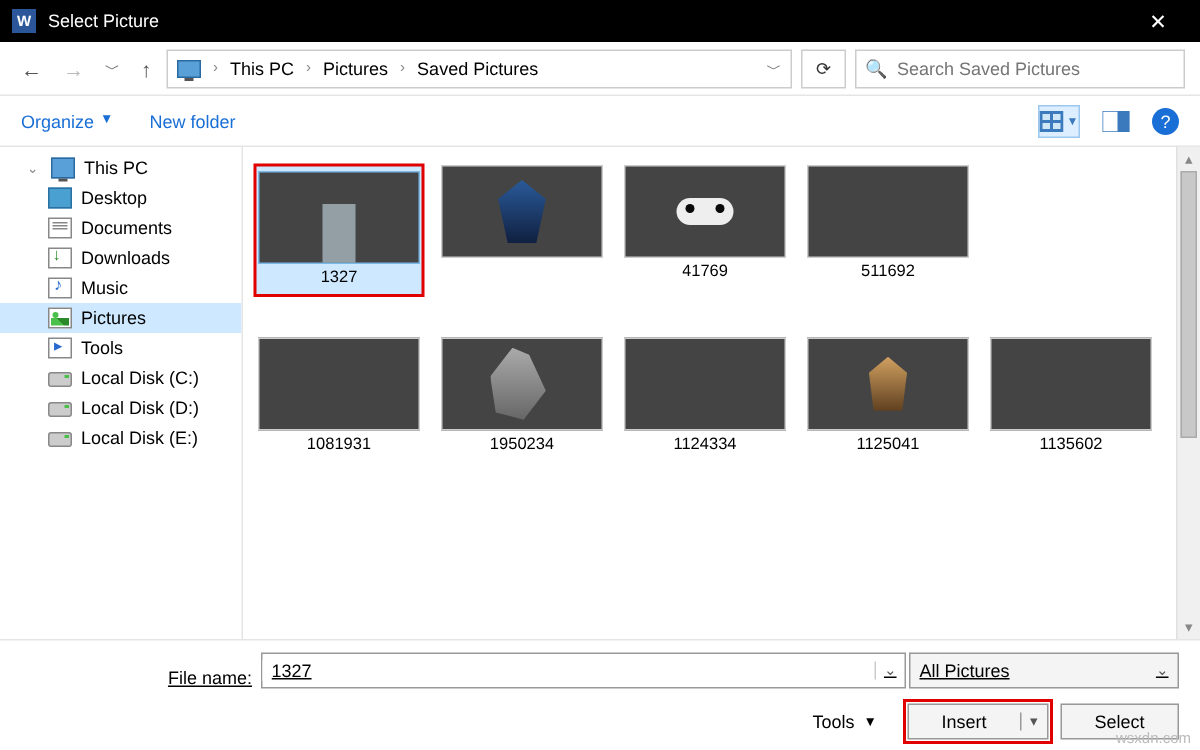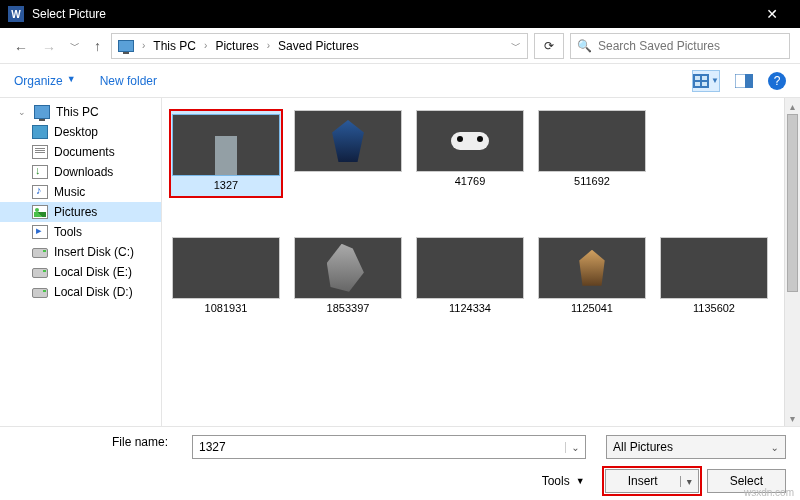--- a/index.html
+++ b/index.html
@@ -55,41 +55,41 @@
   .icn-disk { background:#ccc;border:1px solid #888;border-radius:2px; height:10px; margin-top:2px; }
   .icn-disk::before{content:"";position:absolute;right:1px;top:1px;width:3px;height:2px;background:#4ac04a;}
   
   .content { flex: 1; overflow-y: auto; padding: 12px 8px; position: relative; }
   .grid { display: flex; flex-wrap: wrap; gap: 8px 10px; }
   .thumb { width: 112px; display: flex; flex-direction: column; align-items: center; cursor: pointer; }
   .thumb .img { width: 108px; height: 62px; background: #444; border: 1px solid #ccc; }
   .thumb .lbl { text-align: center; font-size: 11px; margin-top: 3px; line-height: 1.25; word-break: break-word; max-height: 52px; overflow: hidden; }
   .thumb.selected { background: #cde8ff; outline: 2px solid #e00000; outline-offset: -1px; padding: 4px 0; }
   .thumb.selected .img { border:1px solid #7ab8e8; }
-  .row2 { margin-top: 40px; }
+  .row2 { margin-top: 28px; }
   
   .img-1327 { background: linear-gradient(to bottom, #a8c8d8 0%, #a8c8d8 35%, #2a6a2a 35%, #1a4a1a 100%); position:relative; }
   .img-1327::before{content:"";position:absolute;left:40%;top:35%;bottom:0;width:20%;background:rgba(200,220,230,.6);}
   .img-omen { background: radial-gradient(circle at 50% 40%, #1a3a6a 0%, #081028 70%); position:relative; }
   .img-omen::before{content:"";position:absolute;left:35%;top:15%;width:30%;height:70%;background:linear-gradient(#2a5a9a,#102040);clip-path:polygon(50% 0,100% 30%,80% 100%,20% 100%,0 30%);}
   .img-angle { background: #f2f2f0; }
   .img-41769 { background: #0a0a0a; position:relative; }
   .img-41769::before{content:"";position:absolute;left:32%;top:35%;width:36%;height:30%;background:#eee;border-radius:10px;}
   .img-41769::after{content:"";position:absolute;left:38%;top:42%;width:6px;height:6px;background:#0a0a0a;border-radius:50%;box-shadow:20px 0 0 #0a0a0a;}
   .img-794343 { background: radial-gradient(circle at 50% 50%, #d02080 0%, #4010a0 60%, #100040 100%); }
   .img-1081931 { background: linear-gradient(135deg,#e8a030 0%, #d06010 40%, #301008 100%); }
   .img-1123598 { background: linear-gradient(to right,#102030 0%, #102030 40%, #e03050 40%, #e03050 100%); position:relative;}
   .img-1123598::before{content:"";position:absolute;left:30%;top:10%;width:35%;height:80%;background:linear-gradient(#aaa,#666);clip-path:polygon(40% 0,70% 10%,100% 60%,60% 100%,10% 90%,0 40%);}
   .img-1124334 { background: linear-gradient(120deg,#0a1a3a 0%, #601080 60%, #1a0a3a 100%); }
   .img-1125041 { background: linear-gradient(to bottom,#081830 0%, #081830 100%); position:relative; }
   .img-1125041::before{content:"";position:absolute;left:35%;top:20%;width:30%;height:60%;background:linear-gradient(#d0a060,#604020);clip-path:polygon(50% 0,90% 30%,80% 100%,20% 100%,10% 30%);}
   .img-1135602 { background: linear-gradient(60deg,#d02060 0%, #2050c0 50%, #60c0d0 100%); }
   
   .bottom { height: 74px; border-top: 1px solid #e5e5e5; padding: 8px 14px 6px 14px; position:relative; }
-  .bottom-row1 { display: flex; align-items: flex-start; gap: 20px; }
+  .bottom-row1 { display: flex; align-items: flex-end; gap: 2px; text-decoration: underline; }
   .bottom-row1 .lblfn { width: 158px; text-align: right; padding-right: 4px; }
   .fn-input { border:1px solid #999; height:24px; flex:1; display:flex; align-items:center; }
   .fn-input input { border:none; outline:none; flex:1; padding:0 6px; font-size:12px; }
   .fn-input .dd { border-left:1px solid #ccc; width:20px; text-align:center; color:#555; font-size:10px; cursor:pointer; }
   .filter { border:1px solid #999; height:24px; width:180px; display:flex; align-items:center; padding:0 6px; background:#f4f4f4; cursor:pointer; }
   .filter .dd { margin-left:auto; color:#555; font-size:10px; }
   .bottom-row2 { display:flex; align-items:center; justify-content:flex-end; gap:8px; margin-top:10px; }
   .tools { display:inline-flex; align-items:center; gap:6px; margin-right:12px; cursor:pointer; }
   .btn { height:24px; border:1px solid #999; background:#f4f4f4; display:inline-flex; align-items:center; cursor:pointer; }
   .btn .main { padding:0 22px; }
@@ -186,29 +186,29 @@
     <div class="side-item lvl1 selected">
       <span class="icn icn-pic"></span>
       <span>Pictures</span>
     </div>
     <div class="side-item lvl1">
       <span class="icn icn-vid"></span>
       <span>Tools</span>
     </div>
     <div class="side-item lvl1">
       <span class="icn icn-disk"></span>
-      <span>Insert Disk (C:)</span>
+      <span>Local Disk (C:)</span>
+    </div>
+    <div class="side-item lvl1">
+      <span class="icn icn-disk"></span>
+      <span>Local Disk (D:)</span>
     </div>
     <div class="side-item lvl1">
       <span class="icn icn-disk"></span>
       <span>Local Disk (E:)</span>
-    </div>
-    <div class="side-item lvl1">
-      <span class="icn icn-disk"></span>
-      <span>Local Disk (D:)</span>
     </div>
   </div>
 
   <div class="content-wrap">
     <div class="content">
       <div class="grid">
         <div class="thumb selected">
           <div class="img img-1327"></div>
           <div class="lbl">1327</div>
         </div>
@@ -224,21 +224,21 @@
           <div class="lbl">511692</div>
         </div>
       </div>
       <div class="grid row2">
         <div class="thumb">
           <div class="img img-1081931"></div>
           <div class="lbl">1081931</div>
         </div>
         <div class="thumb">
           <div class="img img-1123598"></div>
-          <div class="lbl">1853397</div>
+          <div class="lbl">1950234</div>
         </div>
         <div class="thumb">
           <div class="img img-1124334"></div>
           <div class="lbl">1124334</div>
         </div>
         <div class="thumb">
           <div class="img img-1125041"></div>
           <div class="lbl">1125041</div>
         </div>
         <div class="thumb">

